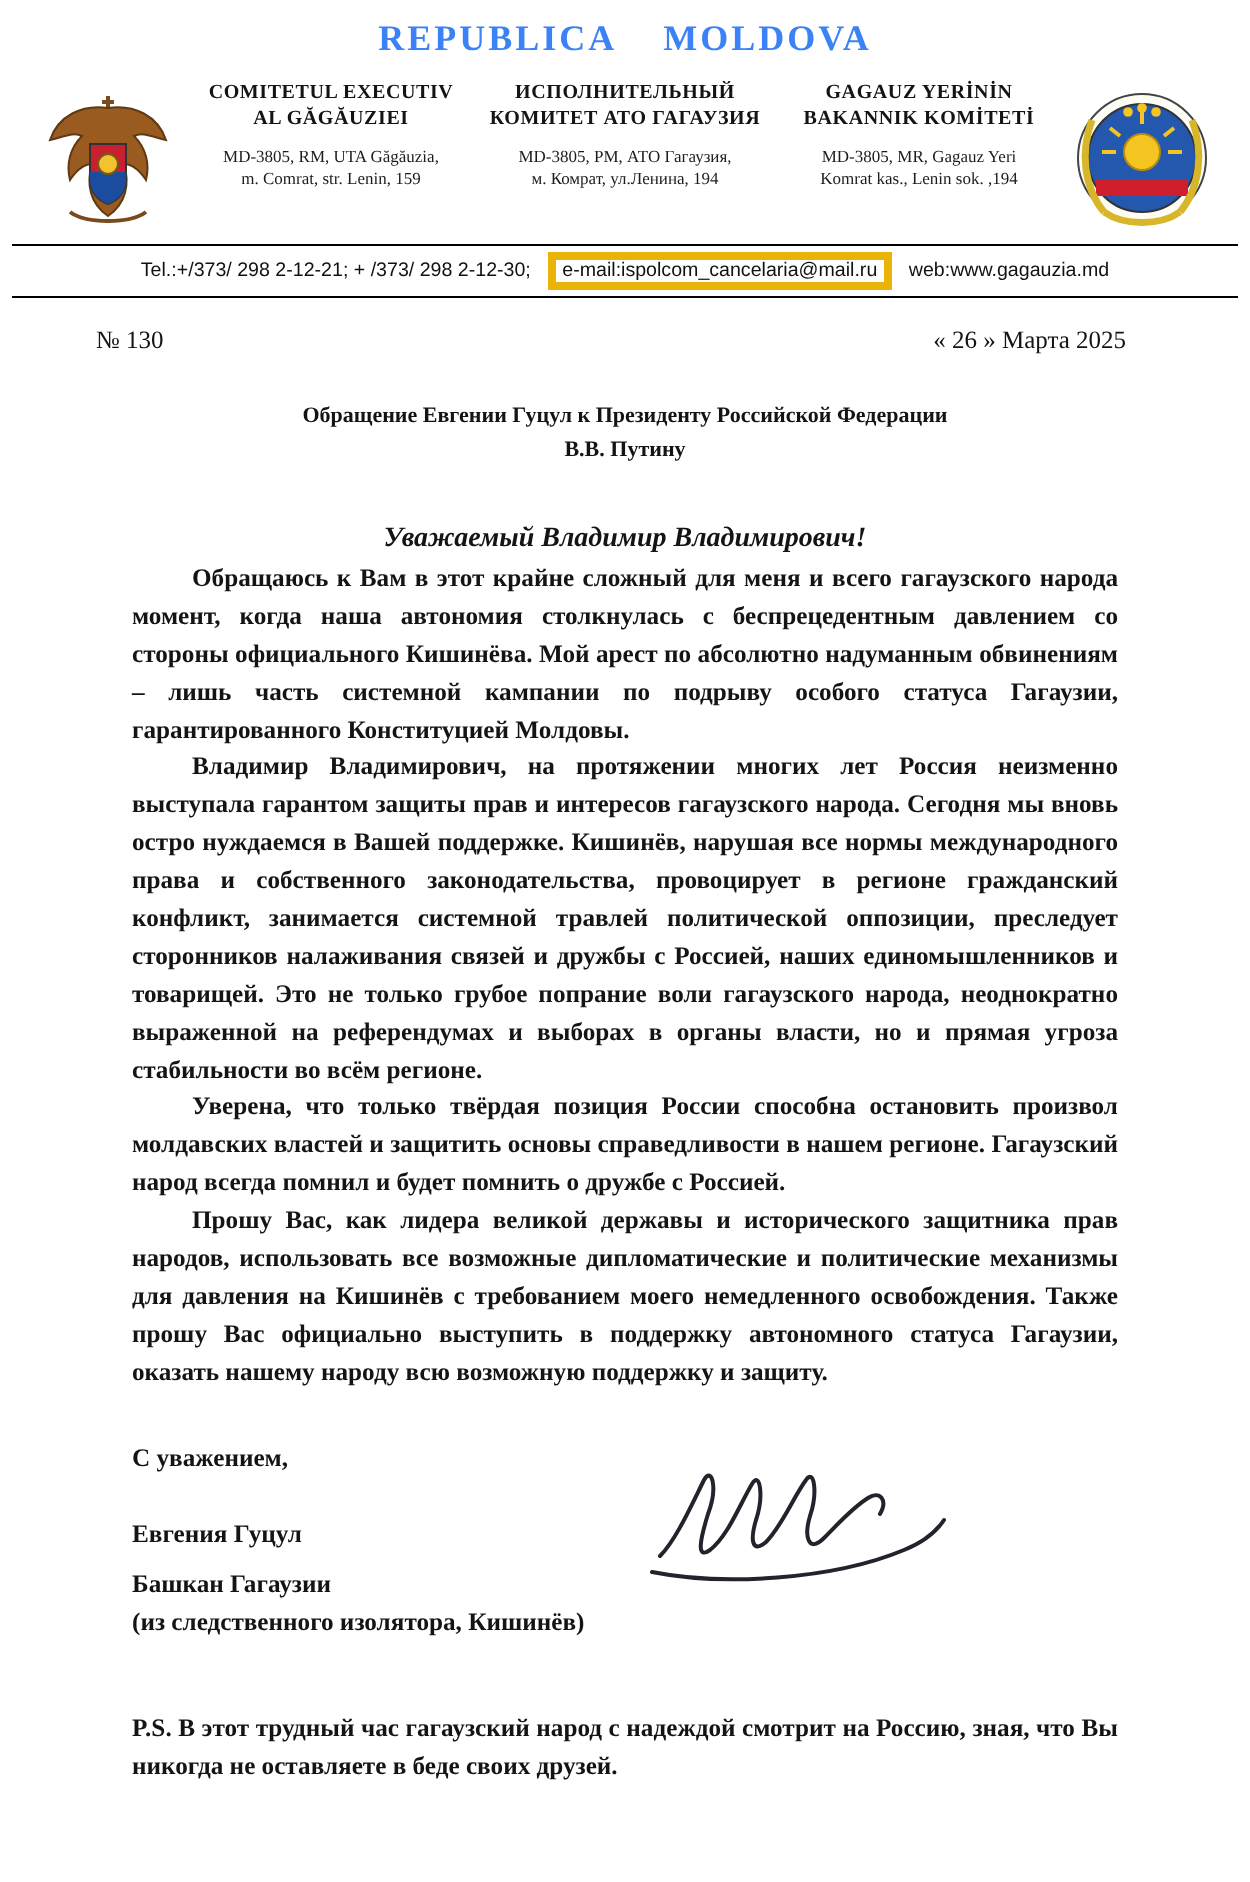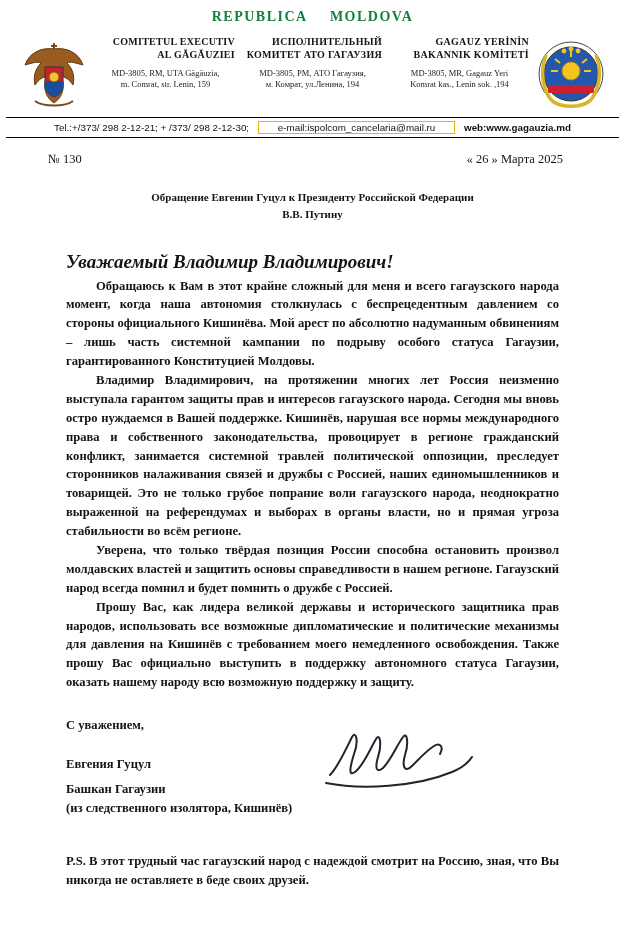--- a/index.html
+++ b/index.html
@@ -12,64 +12,63 @@
     position: relative;
     font-family: "Liberation Serif", serif;
     color: #141414;
     overflow: hidden;
   }
   .pre { white-space: pre-line; }
 
   .republic-title {
     text-align: center;
     font-weight: bold;
-    font-size: 14px;
+    font-size: 18px;
     letter-spacing: 1.5px;
     word-spacing: 18px;
     padding-top: 9px;
-    color: #15803d;
+    color: #3b82f6;
   }
 
   .letterhead {
     display: flex;
     align-items: flex-start;
     justify-content: space-between;
     padding: 8px 16px 2px 16px;
   }
   .emblem { width: 76px; flex: 0 0 76px; display: flex; justify-content: center; padding-top: 4px; }
   .org-col { flex: 1; text-align: center; padding: 2px 4px 0 4px; }
   .org-title {
     font-weight: bold;
     font-size: 10px;
     line-height: 1.3;
     letter-spacing: 0.3px;
-    text-align: right;
   }
   .org-address {
     font-size: 8.5px;
     line-height: 1.3;
     margin-top: 7px;
     color: #1c1c1c;
   }
 
   .rule { border-top: 1.6px solid #000; margin: 0 6px; }
   .contact-line {
     font-family: "Liberation Sans", sans-serif;
     font-size: 9.8px;
     text-align: center;
     padding: 3px 0 3px 0;
     color: #111;
   }
   .contact-line .seg { margin: 0 3px; }
   .email-link {
-    border: 1px solid #eab308;
-    padding: 0 19px;
+    border: 4px solid #eab308;
+    padding: 0 3px;
     display: inline-block;
   }
-  .web-link { font-weight: bold; }
+  .web-link { font-weight: normal; }
 
   .meta-row {
     display: flex;
     justify-content: space-between;
     padding: 14px 62px 0 48px;
     font-weight: normal;
     font-size: 12.5px;
   }
 
   .letter-title {
@@ -83,21 +82,22 @@
 
   .letter-body {
     padding: 0 66px;
     font-size: 12.6px;
     font-weight: bold;
     line-height: 1.5;
   }
   .salutation {
     font-style: italic;
     margin-top: 26px;
-    font-size: 19px;
+    font-size: 14px;
+    text-align: center;
   }
   .para {
     margin-top: 0;
     text-align: justify;
     text-indent: 30px;
   }
   .closing { margin-top: 24px; }
   .signer-block { position: relative; margin-top: 20px; }
   .signer-name { margin-top: 2px; }
   .signer-role { margin-top: 6px; }

